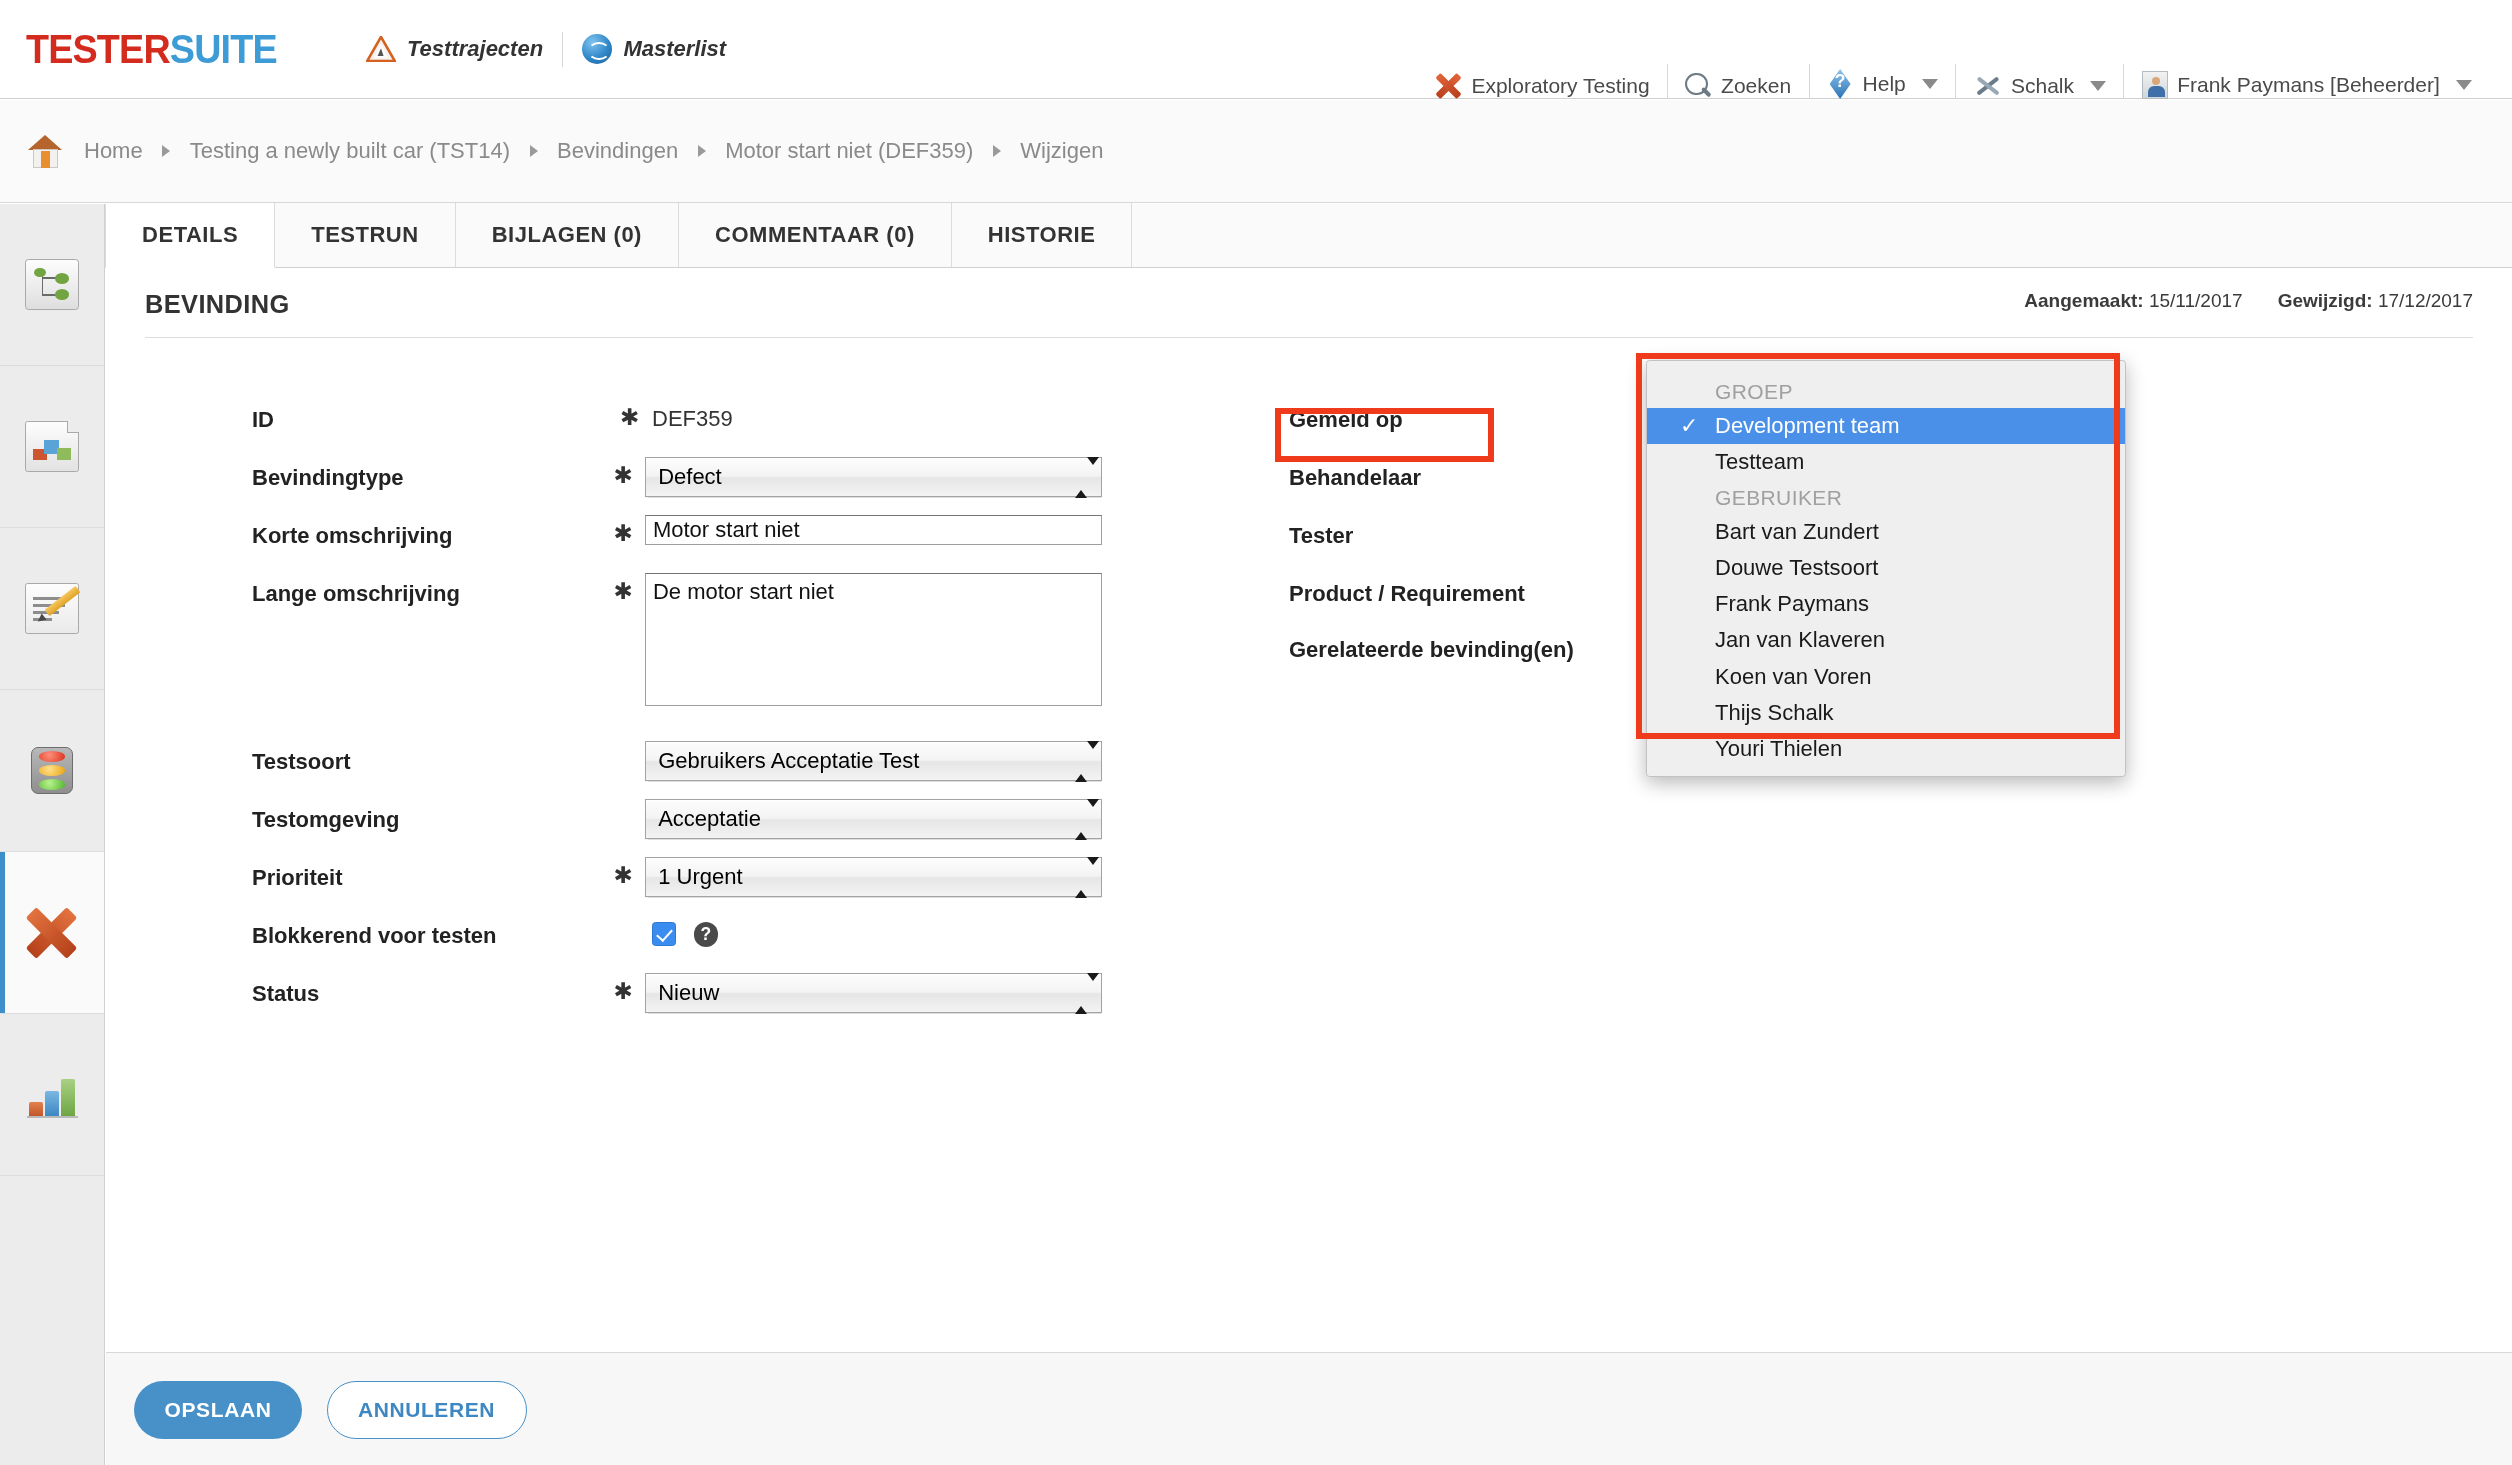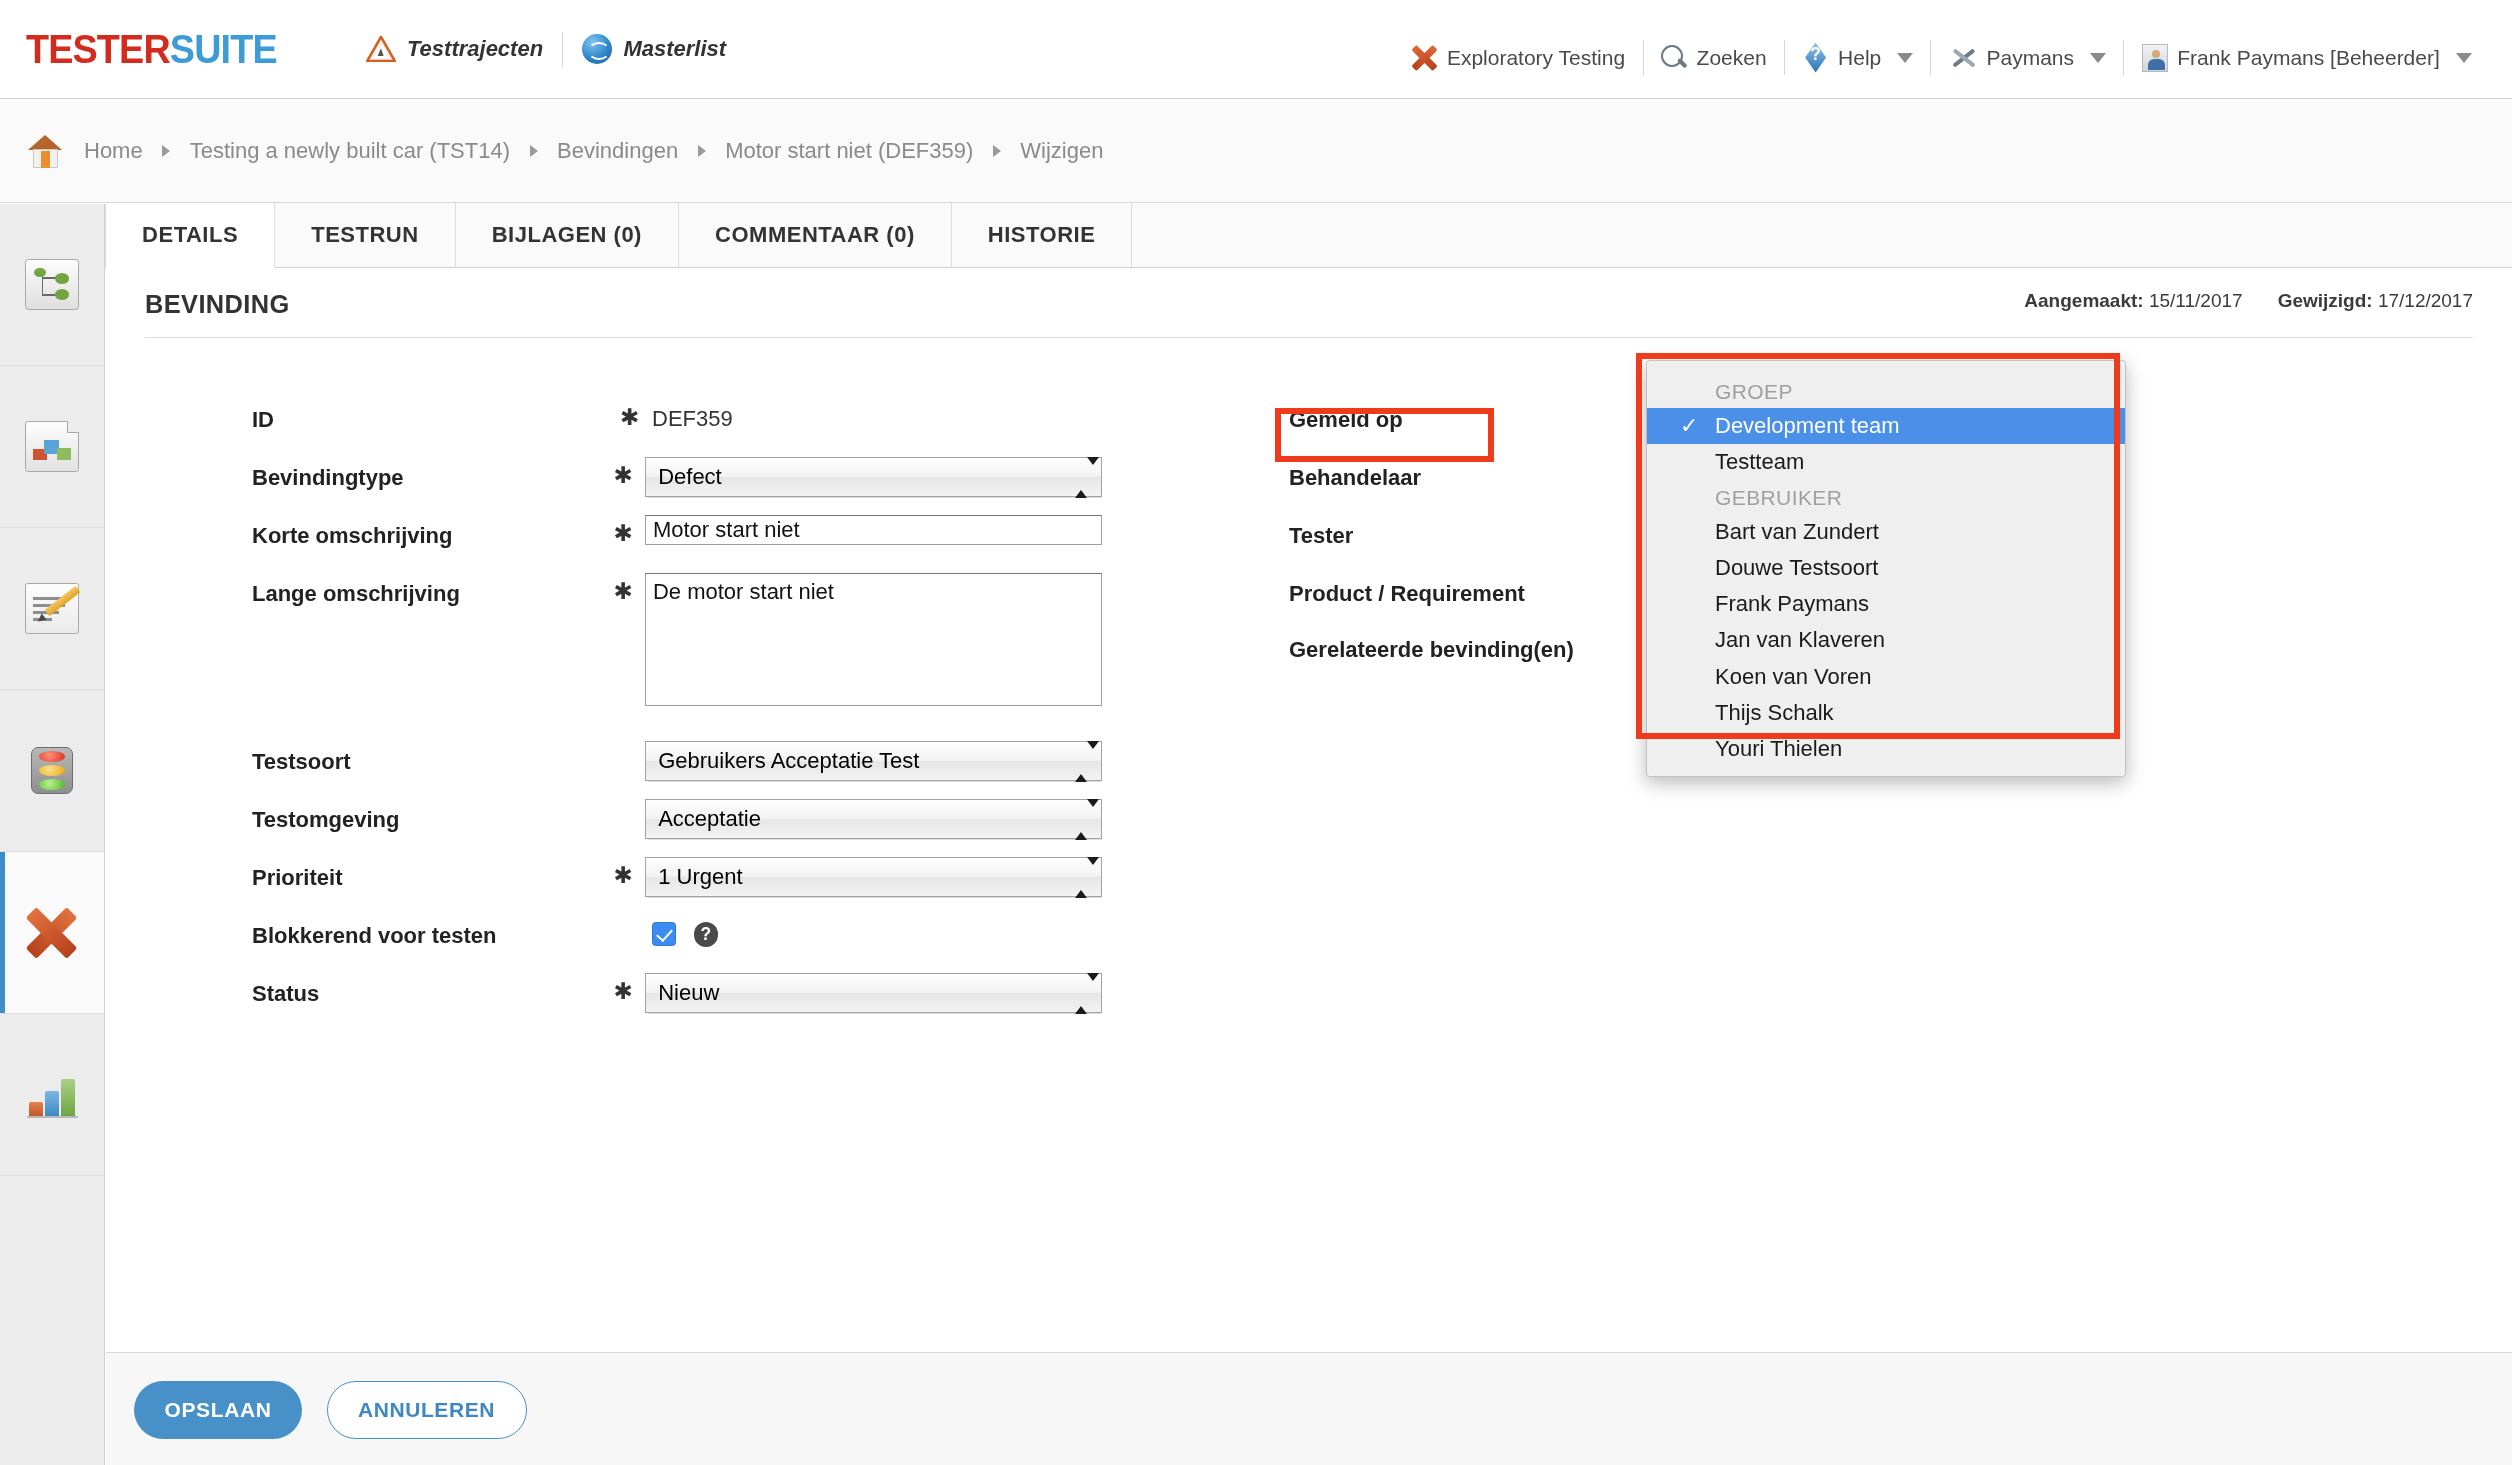--- a/index.html
+++ b/index.html
@@ -24,21 +24,21 @@
     font-stretch:condensed; transform:scaleX(0.92); transform-origin:left center;
   }
   .logo .t1 { color:#d32b1e; }
   .logo .t2 { color:#3d9bd6; }
 
   .topnav { display:flex; align-items:center; margin-left:48px;font-style:italic; }
   .topnav-item { display:flex; align-items:center; gap:11.4px; padding:0 19px; cursor:pointer; }
   .topnav-item .lbl { font-size:22px; color:#333; font-weight:bold; }
   .vsep { width:0.9px; height:35px; background:#d6d6d6; }
 
-  .topright { position:absolute; right:23px; top:8px; height:99px; display:flex; align-items:center; }
+  .topright { position:absolute; right:23px; top:0; height:99px; display:flex; align-items:flex-end; }
   .tr-item { display:flex; align-items:center; gap:9.6px; padding:0 17.5px; cursor:pointer; }
   .tr-item .lbl { font-size:21px; color:#4a4a4a; }
   .caret { width:0;height:0;border-left:8.8px solid transparent;border-right:8.8px solid transparent;border-top:10.5px solid #8a8a8a; margin-left:6.1px;}
 
   
   .ico { display:inline-block; position:relative; }
 
   .ico-warning { width:30px;height:26px; }
   .ico-warning svg { display:block; }
 
@@ -258,21 +258,21 @@
       <span class="ico ico-help">
           <span class="dia"></span>
           <span class="q">?</span>
         </span>
       <span class="lbl">Help</span>
       <span class="caret"></span>
     </div>
     <div class="vsep"></div>
     <div class="tr-item">
       <span class="ico ico-tools"></span>
-      <span class="lbl">Paymans</span>
+      <span class="lbl">Schalk</span>
       <span class="caret"></span>
     </div>
     <div class="vsep"></div>
     <div class="tr-item">
       <span class="ico ico-avatar"></span>
       <span class="lbl">Frank Paymans [Beheerder]</span>
       <span class="caret"></span>
     </div>
   </div>
 </div>

